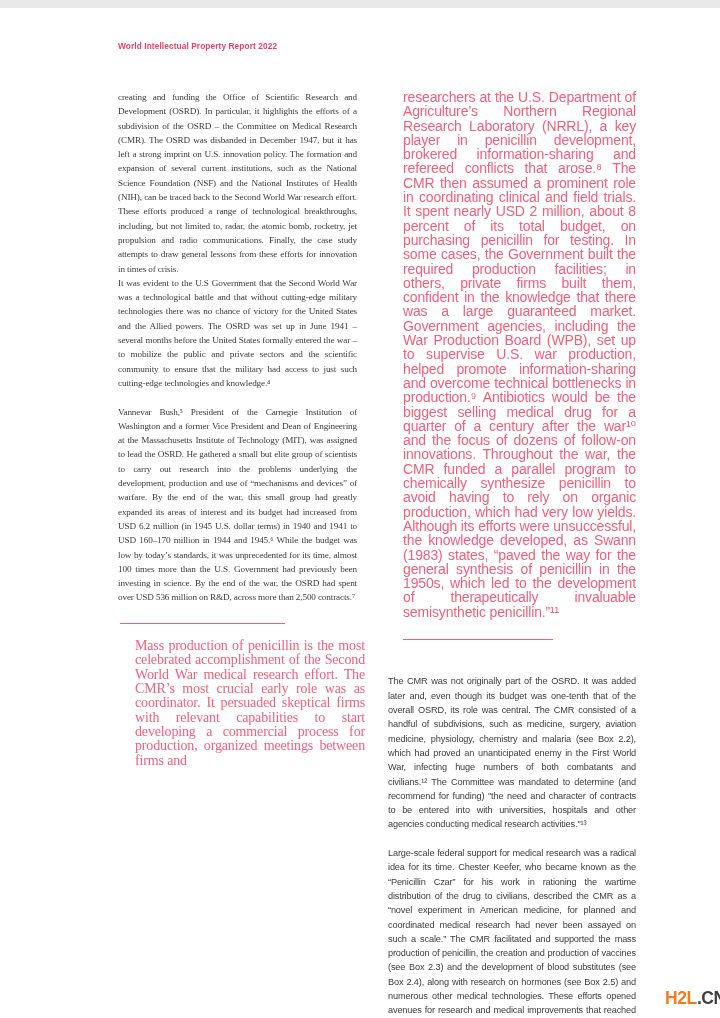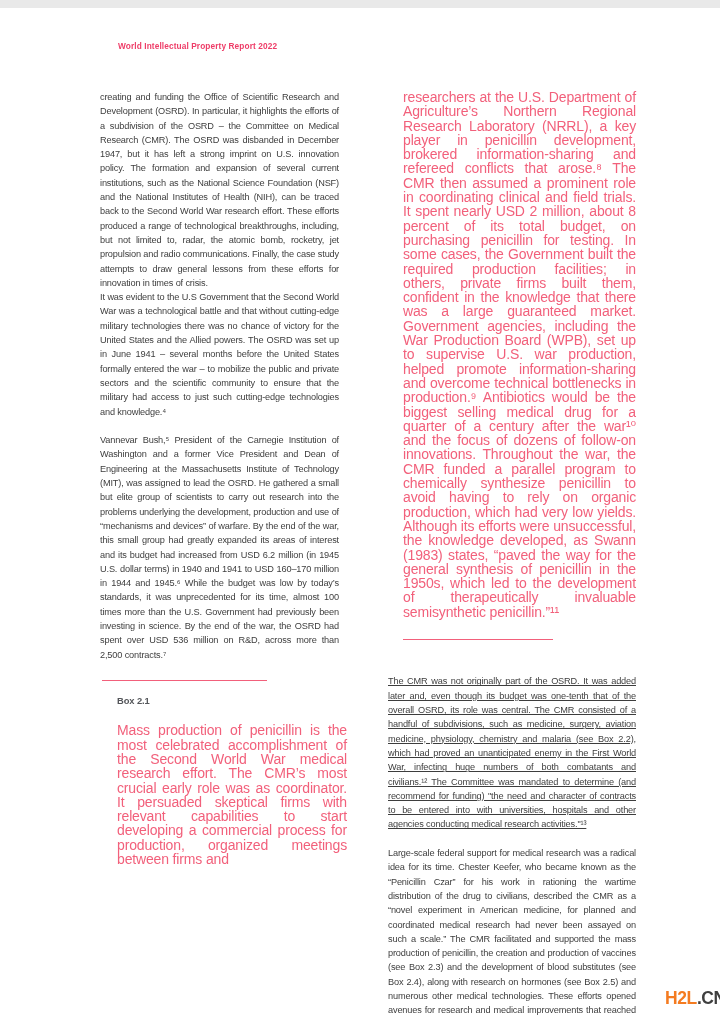--- a/index.html
+++ b/index.html
@@ -15,21 +15,21 @@
   .report-header {
     position: absolute;
     left: 118px;
     top: 33px;
     font-size: 8.3px;
     font-weight: bold;
     letter-spacing: 0.1px;
     color: var(--accent);
   }
   .col { position: absolute; top: 82px; }
-  .col-left  { left: 100px; width: 239px; }
+  .col-left  { left: 118px; width: 239px; font-family: Liberation Serif, serif; }
   .col-right { left: 388px; width: 248px; }
   p { margin: 0; }
   .body-text {
     font-size: 9.2px;
     line-height: 14.3px;
     letter-spacing: -0.15px;
     color: var(--body_text);
     text-align: justify;
   }
   .section-heading {
@@ -64,21 +64,21 @@
   }
   .box-text {
     font-size: 14px;
     line-height: 14.3px;
     letter-spacing: -0.15px;
     color: var(--accent_light);
     text-align: justify;
   }
   .left-box-text  { margin: 15px 0 0 17px; width: 230px; }
   .right-box-text { margin: 0 0 0 15px;    width: 233px; }
-  .cmr-para { margin-top: 34px; text-decoration: underline; }
+  .cmr-para { margin-top: 34px; }
   .page-number {
     position: absolute;
     left: 634px;
     top: 1018px;
     font-size: 8.5px;
     font-weight: bold;
     color: var(--body_text);
   }
   .watermark {
     position: absolute;
@@ -98,21 +98,20 @@
 <div class="page">
 
   <div class="report-header">World Intellectual Property Report 2022</div>
 
   <div class="col col-left">
     <p class="body-text">creating and funding the Office of Scientific Research and Development (OSRD). In particular, it highlights the efforts of a subdivision of the OSRD – the Committee on Medical Research (CMR). The OSRD was disbanded in December 1947, but it has left a strong imprint on U.S. innovation policy. The formation and expansion of several current institutions, such as the National Science Foundation (NSF) and the National Institutes of Health (NIH), can be traced back to the Second World War research effort. These efforts produced a range of technological breakthroughs, including, but not limited to, radar, the atomic bomb, rocketry, jet propulsion and radio communications. Finally, the case study attempts to draw general lessons from these efforts for innovation in times of crisis.</p>
     <p class="body-text">It was evident to the U.S Government that the Second World War was a technological battle and that without cutting-edge military technologies there was no chance of victory for the United States and the Allied powers. The OSRD was set up in June 1941 – several months before the United States formally entered the war – to mobilize the public and private sectors and the scientific community to ensure that the military had access to just such cutting-edge technologies and knowledge.⁴</p>
     <p class="body-text para-gap">Vannevar Bush,⁵ President of the Carnegie Institution of Washington and a former Vice President and Dean of Engineering at the Massachusetts Institute of Technology (MIT), was assigned to lead the OSRD. He gathered a small but elite group of scientists to carry out research into the problems underlying the development, production and use of “mechanisms and devices” of warfare. By the end of the war, this small group had greatly expanded its areas of interest and its budget had increased from USD 6.2 million (in 1945 U.S. dollar terms) in 1940 and 1941 to USD 160–170 million in 1944 and 1945.⁶ While the budget was low by today’s standards, it was unprecedented for its time, almost 100 times more than the U.S. Government had previously been investing in science. By the end of the war, the OSRD had spent over USD 536 million on R&amp;D, across more than 2,500 contracts.⁷</p>
     <div class="box-divider left-divider"></div>
     <div class="box-head">
-      <div class="box-label">Box 2.1</div>
     </div>
     <p class="box-text left-box-text">Mass production of penicillin is the most celebrated accomplishment of the Second World War medical research effort. The CMR’s most crucial early role was as coordinator. It persuaded skeptical firms with relevant capabilities to start developing a commercial process for production, organized meetings between firms and</p>
   </div>
 
   <div class="col col-right">
     <p class="box-text right-box-text">researchers at the U.S. Department of Agriculture’s Northern Regional Research Laboratory (NRRL), a key player in penicillin development, brokered information-sharing and refereed conflicts that arose.⁸ The CMR then assumed a prominent role in coordinating clinical and field trials. It spent nearly USD 2 million, about 8 percent of its total budget, on purchasing penicillin for testing. In some cases, the Government built the required production facilities; in others, private firms built them, confident in the knowledge that there was a large guaranteed market. Government agencies, including the War Production Board (WPB), set up to supervise U.S. war production, helped promote information-sharing and overcome technical bottlenecks in production.⁹ Antibiotics would be the biggest selling medical drug for a quarter of a century after the war¹⁰ and the focus of dozens of follow-on innovations. Throughout the war, the CMR funded a parallel program to chemically synthesize penicillin to avoid having to rely on organic production, which had very low yields. Although its efforts were unsuccessful, the knowledge developed, as Swann (1983) states, “paved the way for the general synthesis of penicillin in the 1950s, which led to the development of therapeutically invaluable semisynthetic penicillin.”¹¹</p>
     <div class="box-divider right-divider"></div>
     <p class="body-text cmr-para">The CMR was not originally part of the OSRD. It was added later and, even though its budget was one-tenth that of the overall OSRD, its role was central. The CMR consisted of a handful of subdivisions, such as medicine, surgery, aviation medicine, physiology, chemistry and malaria (see Box 2.2), which had proved an unanticipated enemy in the First World War, infecting huge numbers of both combatants and civilians.¹² The Committee was mandated to determine (and recommend for funding) "the need and character of contracts to be entered into with universities, hospitals and other agencies conducting medical research activities."¹³</p>
     <p class="body-text para-gap">Large-scale federal support for medical research was a radical idea for its time. Chester Keefer, who became known as the “Penicillin Czar” for his work in rationing the wartime distribution of the drug to civilians, described the CMR as a “novel experiment in American medicine, for planned and coordinated medical research had never been assayed on such a scale.” The CMR facilitated and supported the mass production of penicillin, the creation and production of vaccines (see Box 2.3) and the development of blood substitutes (see Box 2.4), along with research on hormones (see Box 2.5) and numerous other medical technologies. These efforts opened avenues for research and medical improvements that reached far into the future after the Second World War.</p>
   </div>

